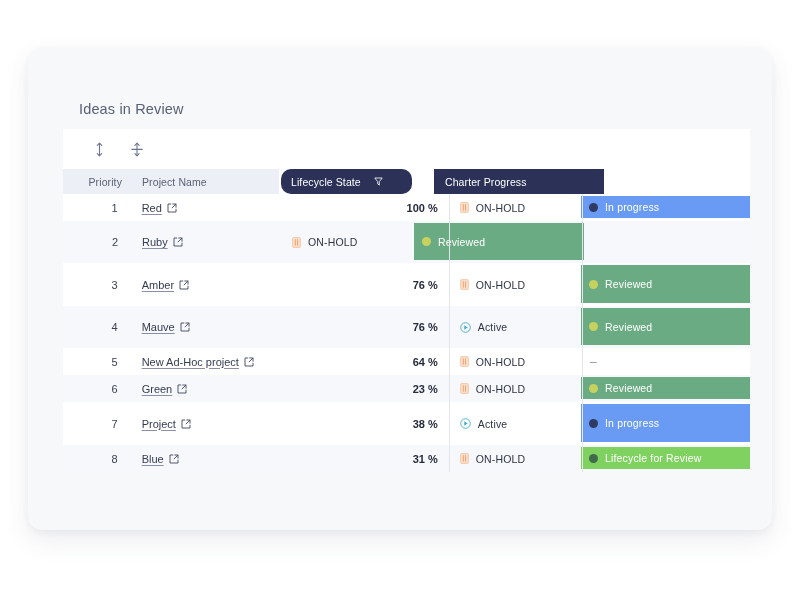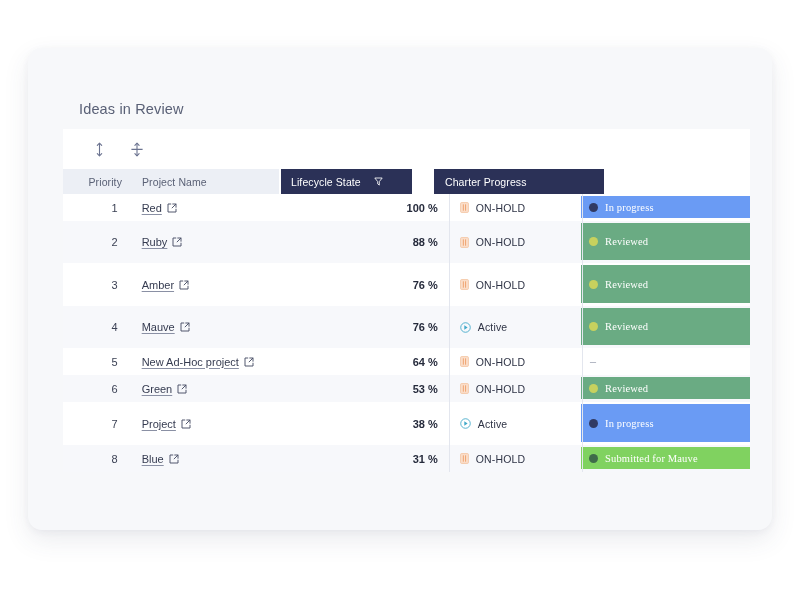--- a/index.html
+++ b/index.html
@@ -87,21 +87,21 @@
   }
   .th.dark {
     background: #2b3157;
     color: #ffffff;
   }
   .th .lbl { display: inline-block; }
 
   .col-priority     { width: 68px; justify-content: flex-end; padding-right: 9px; }
   .col-name         { width: 148px; padding-left: 11px; }
   .col-bca          { width: 170px; justify-content: flex-end; padding-right: 8px; gap: 7px; }
-  .col-life         { width: 131px; padding-left: 10px; gap: 13px; }
+  .col-life         { width: 131px; padding-left: 10px; gap: 13px; border-radius: 10px; }
   .col-charter      { width: 170px; padding-left: 11px; margin-left: 20px; }
 
   .th-sep {
     width: 2px;
     height: 100%;
     background: #ffffff;
     flex: 0 0 2px;
   }
 
   
@@ -119,21 +119,21 @@
     align-items: center;
     font-size: 11px;
     color: #2f3446;
     overflow: hidden;
   }
 
   .td.priority { width: 68px; justify-content: flex-end; padding-right: 13px; color: #3b4154; }
   .td.name     { width: 148px; padding-left: 11px; gap: 5px; }
   .td.bca      { width: 170px; justify-content: flex-end; padding-right: 9px; font-weight: 600; color: #262b3c; }
   .td.life     { width: 131px; padding-left: 11px; gap: 7px; }
-  .td.charter  { width: 170px; padding-left: 0; font-family: Liberation Serif, serif; }
+  .td.charter  { width: 170px; padding-left: 0; }
 
   .cell-sep {
     width: 2px;
     flex: 0 0 2px;
     background: transparent;
   }
   .v-rule {
     position: absolute;
     top: 0;
     bottom: 0;
@@ -272,21 +272,20 @@
           <div class="td name">
        <span class="proj-link">Ruby</span>
             <span class="ext-icon">
   <svg width="10" height="10" viewBox="0 0 11 11" fill="none">
     <path d="M4.2 1.1 L1.1 1.1 L1.1 9.9 L9.9 9.9 L9.9 6.8" stroke="#4b5168" stroke-width="1.05" fill="none" stroke-linecap="round" stroke-linejoin="round"></path>
     <path d="M6.3 1.1 L9.9 1.1 L9.9 4.7" stroke="#4b5168" stroke-width="1.05" fill="none" stroke-linecap="round" stroke-linejoin="round"></path>
     <path d="M5.6 5.4 L9.8 1.2" stroke="#4b5168" stroke-width="1.05" stroke-linecap="round"></path>
   </svg>
             </span>
      </div>
-          <div class="td bca">88 %</div>
           <div class="cell-sep"></div>
           <div class="td life">
        <span class="life-icon">
   <svg width="9" height="11" viewBox="0 0 9 11">
     <rect x="0.6" y="0.6" width="7.8" height="9.8" rx="1" fill="#fbe0cd" stroke="#f3c09a" stroke-width="0.8"></rect>
     <rect x="2.8" y="2.3" width="1.1" height="6.4" fill="#f0a877"></rect>
     <rect x="5.0" y="2.3" width="1.1" height="6.4" fill="#f0a877"></rect>
   </svg>
             </span>
             <span class="life-label">ON-HOLD</span>
@@ -404,21 +403,21 @@
           <div class="td name">
        <span class="proj-link">Green</span>
             <span class="ext-icon">
   <svg width="10" height="10" viewBox="0 0 11 11" fill="none">
     <path d="M4.2 1.1 L1.1 1.1 L1.1 9.9 L9.9 9.9 L9.9 6.8" stroke="#4b5168" stroke-width="1.05" fill="none" stroke-linecap="round" stroke-linejoin="round"></path>
     <path d="M6.3 1.1 L9.9 1.1 L9.9 4.7" stroke="#4b5168" stroke-width="1.05" fill="none" stroke-linecap="round" stroke-linejoin="round"></path>
     <path d="M5.6 5.4 L9.8 1.2" stroke="#4b5168" stroke-width="1.05" stroke-linecap="round"></path>
   </svg>
             </span>
      </div>
-          <div class="td bca">53 %</div>
+          <div class="td bca">23 %</div>
           <div class="cell-sep"></div>
           <div class="td life">
        <span class="life-icon">
   <svg width="9" height="11" viewBox="0 0 9 11">
     <rect x="0.6" y="0.6" width="7.8" height="9.8" rx="1" fill="#fbe0cd" stroke="#f3c09a" stroke-width="0.8"></rect>
     <rect x="2.8" y="2.3" width="1.1" height="6.4" fill="#f0a877"></rect>
     <rect x="5.0" y="2.3" width="1.1" height="6.4" fill="#f0a877"></rect>
   </svg>
             </span>
             <span class="life-label">ON-HOLD</span>
@@ -487,21 +486,21 @@
     <rect x="2.8" y="2.3" width="1.1" height="6.4" fill="#f0a877"></rect>
     <rect x="5.0" y="2.3" width="1.1" height="6.4" fill="#f0a877"></rect>
   </svg>
             </span>
             <span class="life-label">ON-HOLD</span>
      </div>
           <div class="cell-sep"></div>
           <div class="td charter">
             <div class="charter-bar" style="background:#80d260">
         <span class="charter-dot" style="background:#3f6b4a"></span>
-        <span>Submitted for Mauve</span>
+        <span>Lifecycle for Review</span>
       </div>
           </div>
           <div class="v-rule" style="left: 386px;"></div>
           <div class="v-rule" style="left: 519px;"></div>
         </div>
       </div>
 
   </div>
 </div>
 

